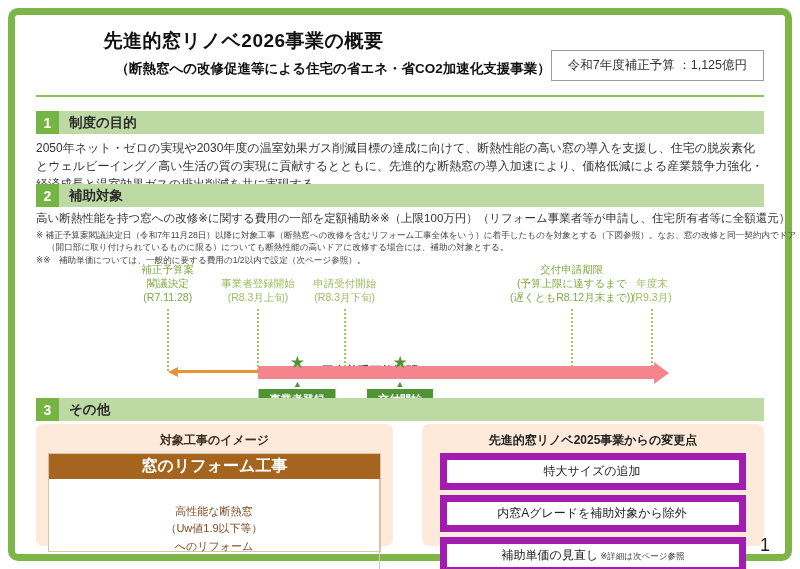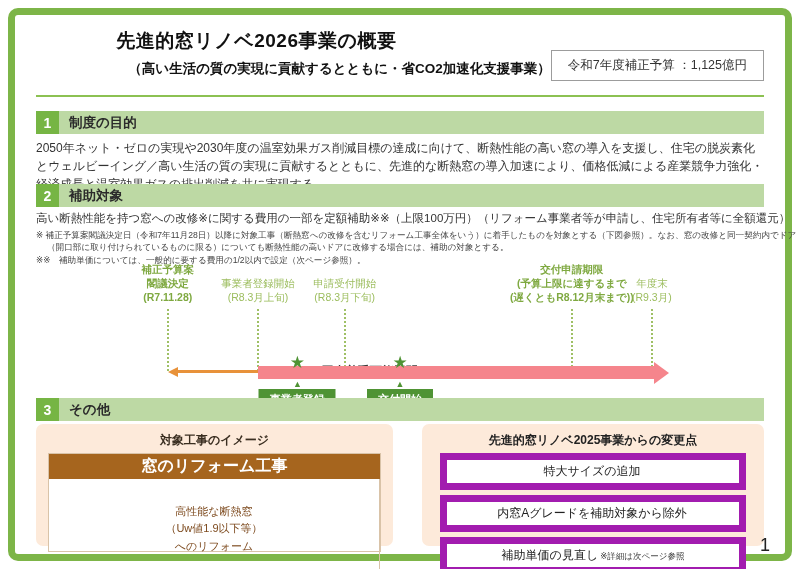--- a/index.html
+++ b/index.html
@@ -23,21 +23,21 @@
 
   .bodytext { position: absolute; top: 139px; left: 0; right: 0; font-size: 12px; line-height: 1.5; color: #333; }
   .lead { position: absolute; top: 211px; left: 0; right: 0; font-size: 11.5px; color: #333; white-space: nowrap; }
   .notes { position: absolute; top: 229px; left: 0; right: 0; font-size: 8.6px; color: #444; line-height: 1.45; }
   .notes .indent { padding-left: 11px; }
   .notes p { white-space: nowrap; }
 
   
   .timeline { position: absolute; top: 263px; left: 0; right: 0; height: 140px; }
   .ms { position: absolute; top: 0; transform: translateX(-50%); text-align: center; font-size: 10.5px; line-height: 1.32; color: #9cbd5e; white-space: nowrap; }
-  .ms.bold { color: #7fa941; font-weight: bold; }
+  .ms.bold { color: #7fa941; font-weight: normal; }
   .ms.two { padding-top: 14px; }
   .dotline { position: absolute; top: 46px; height: 62px; width: 0; border-left: 2px dotted #9fc065; transform: translateX(-50%); }
   .oarrow { position: absolute; top: 100px; left: 18.1%; width: 55.5%; display: flex; align-items: center; justify-content: center; }
   .oarrow .ah { width: 0; height: 0; border-top: 5.5px solid transparent; border-bottom: 5.5px solid transparent; }
   .oarrow .ah.l { border-right: 10px solid #e8923a; }
   .oarrow .ah.r { border-left: 10px solid #e8923a; }
   .oarrow .oline { flex: 1; height: 3px; background: #e8923a; }
   .oarrow .olabel { font-size: 12px; font-weight: bold; color: #3a3a3a; margin: 0 10px; white-space: nowrap; }
   .parrow { position: absolute; top: 103px; left: 30.5%; width: 54.5%; height: 13px; background: #f5858c; }
   .parrow:after { content: ""; position: absolute; right: -14px; top: -4.5px; width: 0; height: 0; border-top: 11px solid transparent; border-bottom: 11px solid transparent; border-left: 15px solid #f5858c; }
@@ -67,21 +67,21 @@
 </head>
 <body>
 
 <div class="page">
   <div class="frame"></div>
   <div class="content">
 
     <header class="hdr">
       <div>
         <h1>先進的窓リノベ2026事業の概要</h1>
-        <div class="subtitle">（高い生活の質の実現に貢献するとともに・省CO2加速化支援事業）</div>
+        <div class="subtitle">（断熱窓への改修促進等による住宅の省エネ・省CO2加速化支援事業）</div>
       </div>
       <div class="budget">令和7年度補正予算 ：1,125億円</div>
     </header>
     <div class="rule"></div>
 
     <div class="band band1">
       <span class="num">1</span>
       <span class="btitle">制度の目的</span>
     </div>
     <p class="bodytext">2050年ネット・ゼロの実現や2030年度の温室効果ガス削減目標の達成に向けて、断熱性能の高い窓の導入を支援し、住宅の脱炭素化とウェルビーイング／高い生活の質の実現に貢献するとともに、先進的な断熱窓の導入加速により、価格低減による産業競争力強化・経済成長と温室効果ガスの排出削減を共に実現する。</p>

